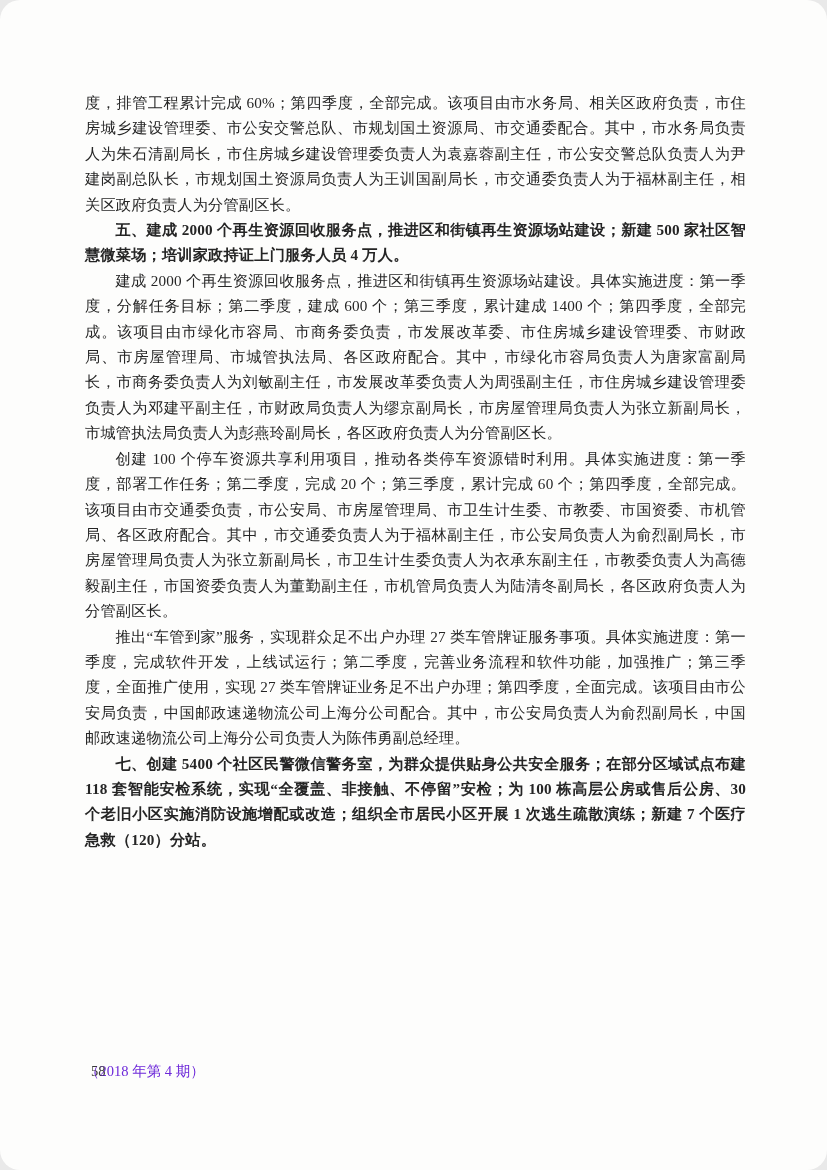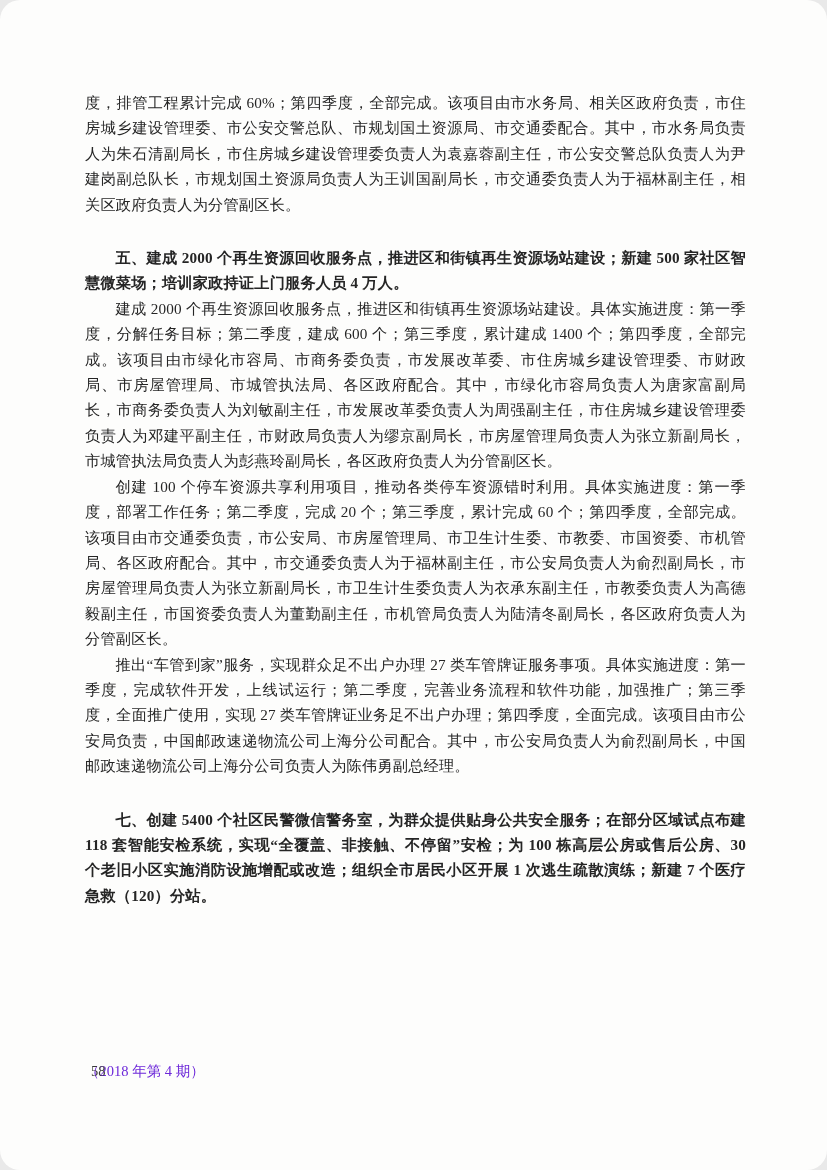--- a/index.html
+++ b/index.html
@@ -31,21 +31,20 @@
   .para {
     margin: 0;
     padding: 0;
     text-indent: 2em;
   }
   .para.no-indent {
     text-indent: 0;
   }
   .para.bold {
     font-weight: bold;
-    margin-top: 28px;
   }
   .page-footer {
     position: absolute;
     left: 85px;
     top: 1058px;
     width: 661px;
     height: 26px;
     font-size: 14.5px;
     line-height: 26px;
   }

